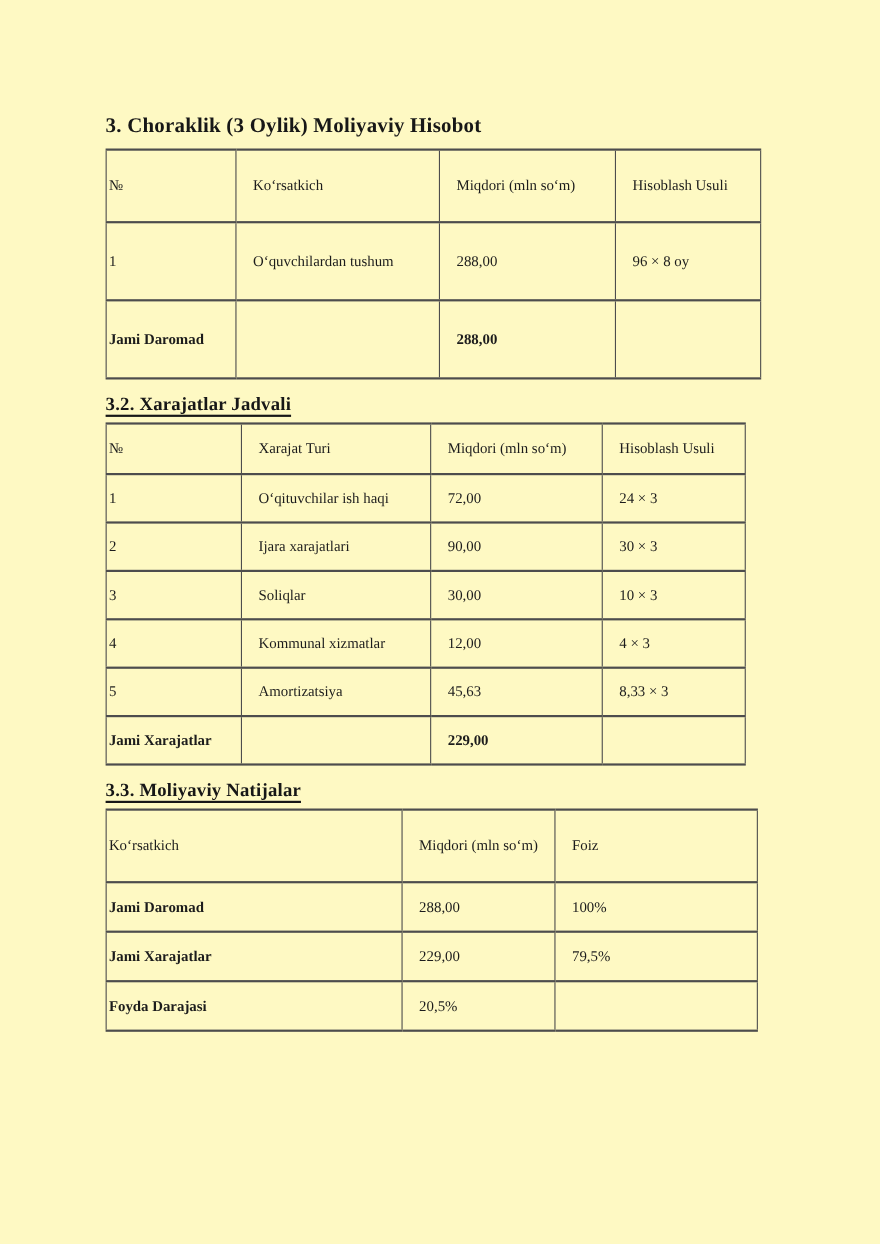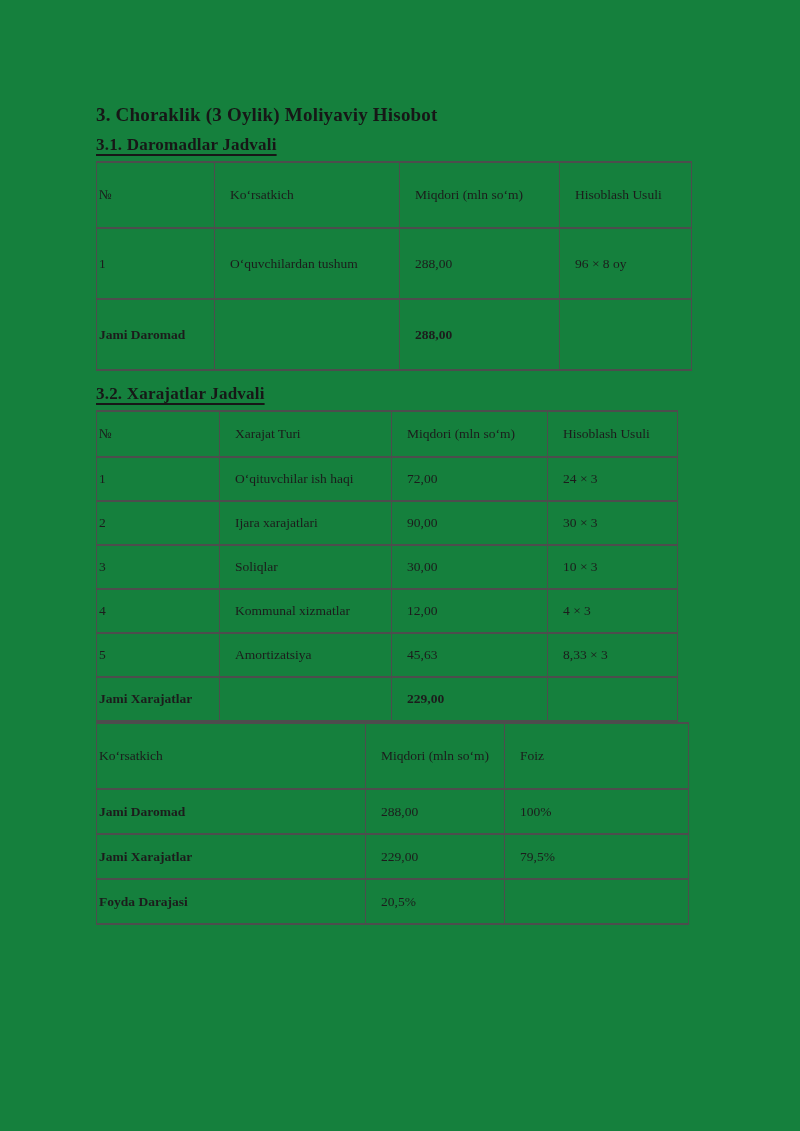--- a/index.html
+++ b/index.html
@@ -1,21 +1,21 @@
 <!DOCTYPE html>
 <html><head>
 <meta charset="utf-8">
 <style>
   html,body{margin:0;padding:0;background:#ffffff;}
   .page{
     position:relative;
     width:800px;height:1131px;
     box-sizing:border-box;
     padding:104px 40px 0 96px;
-    background:#15803d;
+    background:#fef9c3;
     font-family:"Liberation Serif","DejaVu Serif",serif;
     color:#171717;
     overflow:hidden;
   }
   h1{
     font-size:19px;
     font-weight:bold;
     margin:0 0 9px 0;
     letter-spacing:.2px;
   }
@@ -60,21 +60,20 @@
   #table-natijalar th{line-height:2.2;padding-right:12px;}
 </style>
 </head>
 <body>
 
 <div class="page">
 
   <h1>3. Choraklik (3 Oylik) Moliyaviy Hisobot</h1>
 
   <section>
-    <h2>3.1. Daromadlar Jadvali</h2>
     <table id="table-daromadlar">
       <colgroup>
         <col style="width:118px">
           <col style="width:185px">
           <col style="width:160px">
           <col style="width:132px">
       </colgroup>
     <thead>
           <tr>
             <th>№</th>
@@ -152,20 +151,21 @@
             <td class="b">Jami Xarajatlar</td>
             <td></td>
             <td class="b">229,00</td>
             <td></td>
           </tr>
         </tbody>
       </table>
   </section>
 
   <section>
+    <h2>3.3. Moliyaviy Natijalar</h2>
     <table id="table-natijalar">
       <colgroup>
         <col style="width:269px">
           <col style="width:139px">
           <col style="width:184px">
       </colgroup>
     <thead>
           <tr>
             <th>Ko‘rsatkich</th>
             <th>Miqdori (mln so‘m)</th>

